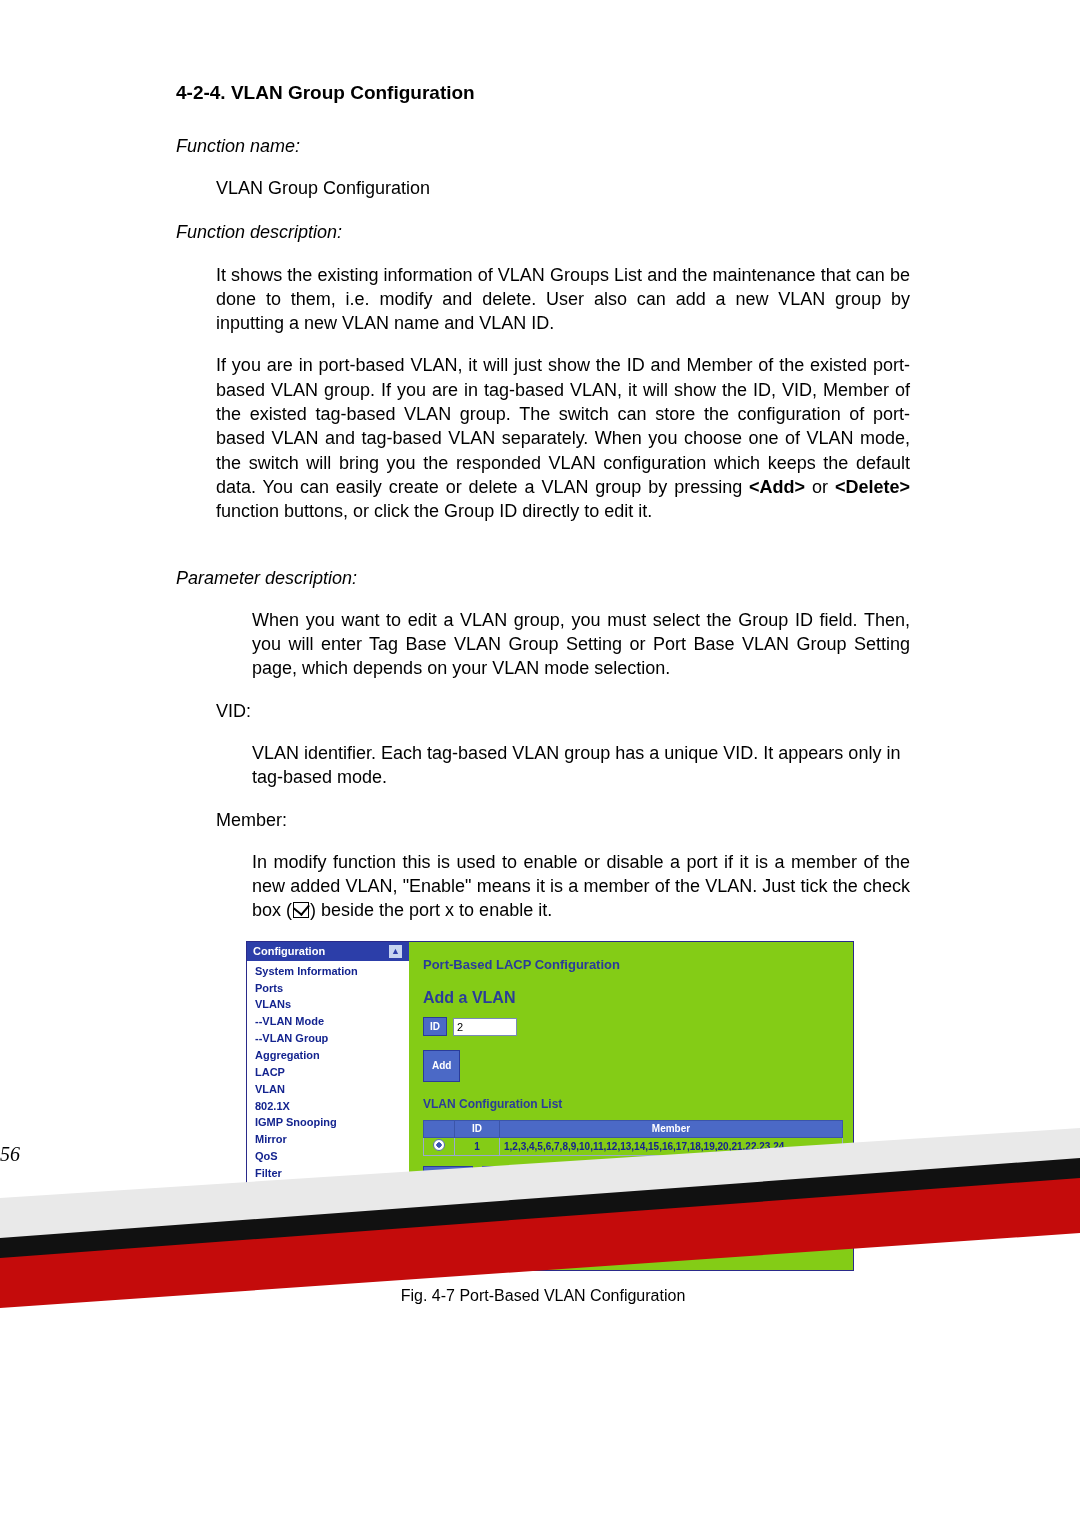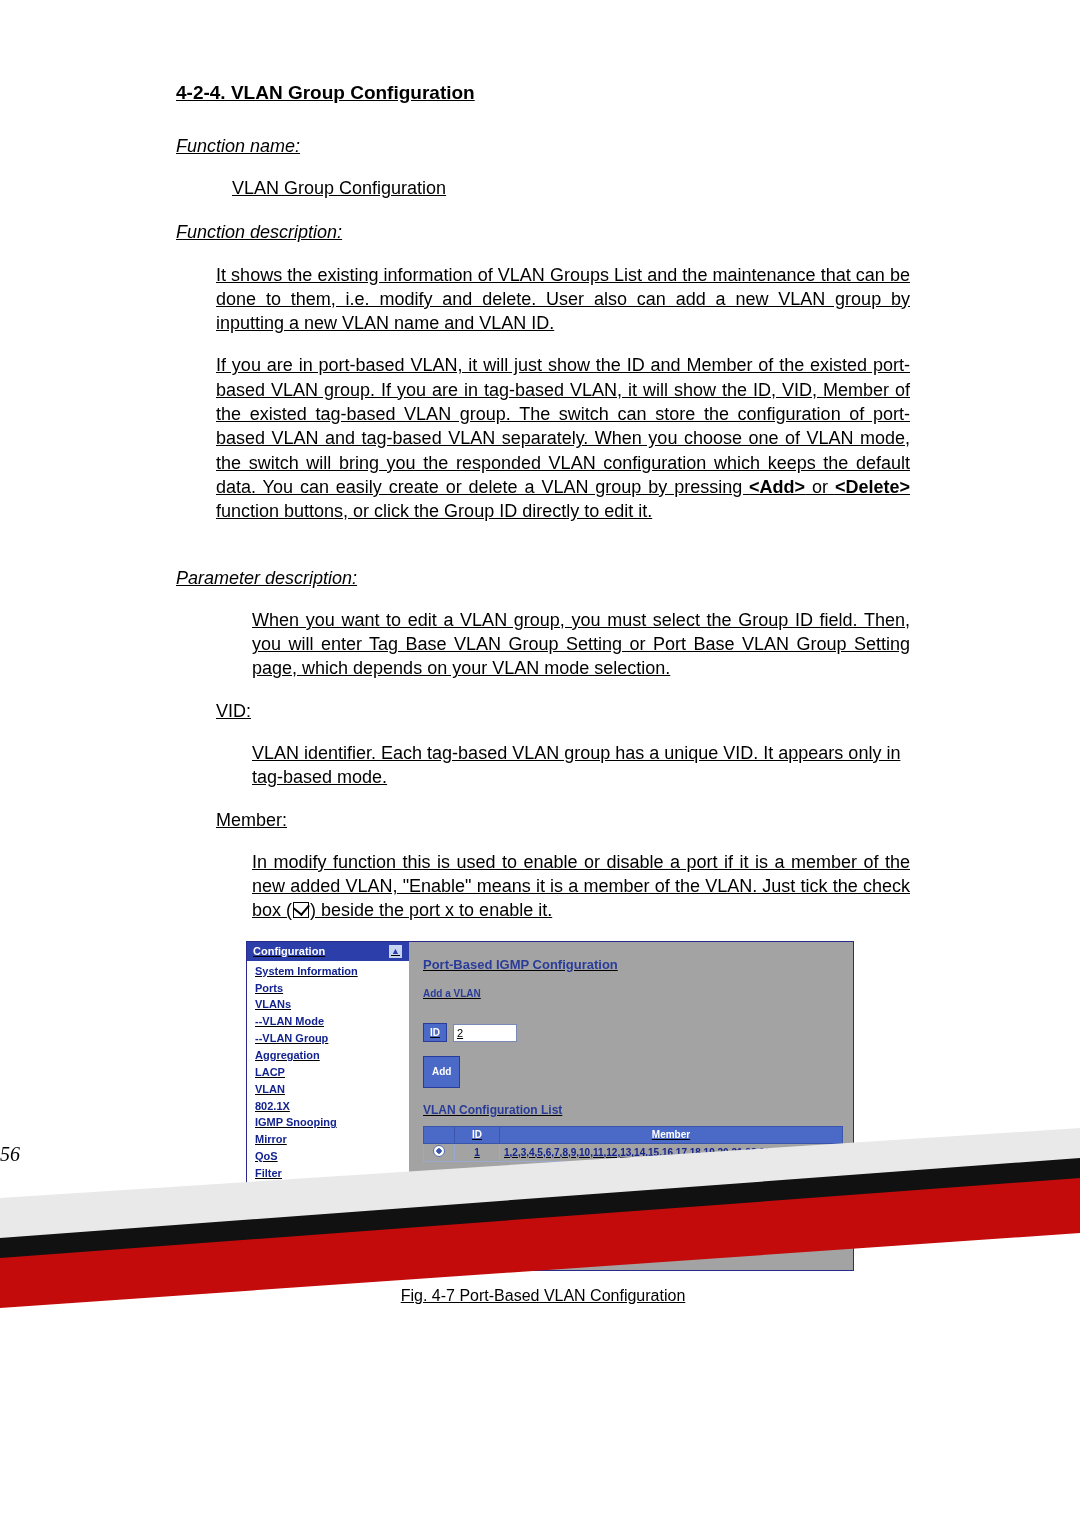--- a/index.html
+++ b/index.html
@@ -9,39 +9,38 @@
     font-family: Arial, Helvetica, sans-serif;
     color: #000;
   }
   .page {
     width: 1080px;
     min-height: 1528px;
     position: relative;
     margin: 0 auto;
     background: #fff;
     overflow: hidden;
-    text-decoration: underline;
   }
   .content {
     position: relative;
     padding: 80px 170px 0 176px;
     font-size: 18px;
     line-height: 1.35;
   }
   h3.section-heading {
     font-size: 19px;
     font-weight: bold;
     margin: 0 0 28px 0;
   }
   .label-italic {
     font-style: italic;
     margin: 0 0 10px 0;
   }
   .body-indent-1 {
-    margin-left: 56px;
+    margin-left: 40px;
     margin-bottom: 20px;
   }
   .body-indent-2 {
     margin-left: 40px;
     margin-bottom: 14px;
     text-align: justify;
   }
   .param-block { margin-left: 40px; }
   .param-term {
     margin-bottom: 10px;
@@ -54,21 +53,21 @@
   .figure-caption {
     text-align: center;
     font-size: 16px;
     margin-top: 14px;
   }
   
   .embedded-frame {
     margin: 10px 0 0 70px;
     width: 606px;
     border: 1px solid #2a2a8a;
-    background: #a3a3a3;
+    background: #84cc16;
     font-size: 11px;
     display: flex;
     color: #1a2a7d;
   }
   .sidebar {
     width: 162px;
     background: #fff;
     border-right: 0;
   }
   .sidebar-header {
@@ -119,22 +118,22 @@
   }
   .mp-title {
     color: #2a3c9a;
     font-weight: bold;
     font-size: 13px;
     margin-bottom: 14px;
   }
   .mp-sub {
     color: #2a3c9a;
     font-weight: bold;
-    font-size: 10px;
-    margin-bottom: 22px;
+    font-size: 16px;
+    margin-bottom: 8px;
   }
   .id-row { display: flex; align-items: center; margin-bottom: 14px; }
   .id-badge {
     background: #4b69c6;
     color: #fff;
     font-weight: bold;
     font-size: 10px;
     padding: 2px 6px;
     border: 1px solid #2a3c9a;
   }
@@ -281,21 +280,21 @@
             <span class="sb-item">QoS</span>
             <span class="sb-item">Filter</span>
             <span class="sb-item">Rate Limit</span>
             <span class="sb-item">Storm Control</span>
             <span class="sb-item">SNMP</span>
             <span class="sb-item sb-highlight">Monitoring</span>
             <span class="sb-item">Statistics Overview</span>
           </div>
       </div>
       <div class="mainpane">
-        <div class="mp-title">Port-Based IGMP Configuration</div>
+        <div class="mp-title">Port-Based LACP Configuration</div>
         <div class="mp-sub">Add a VLAN</div>
         <div class="id-row">
           <span class="id-badge">ID</span>
           <input class="id-input" type="text" value="2" style="">
         </div>
         <span class="btn">Add</span>
 
         <div class="list-title">VLAN Configuration List</div>
         <table class="vlan-table">
           <tbody>

